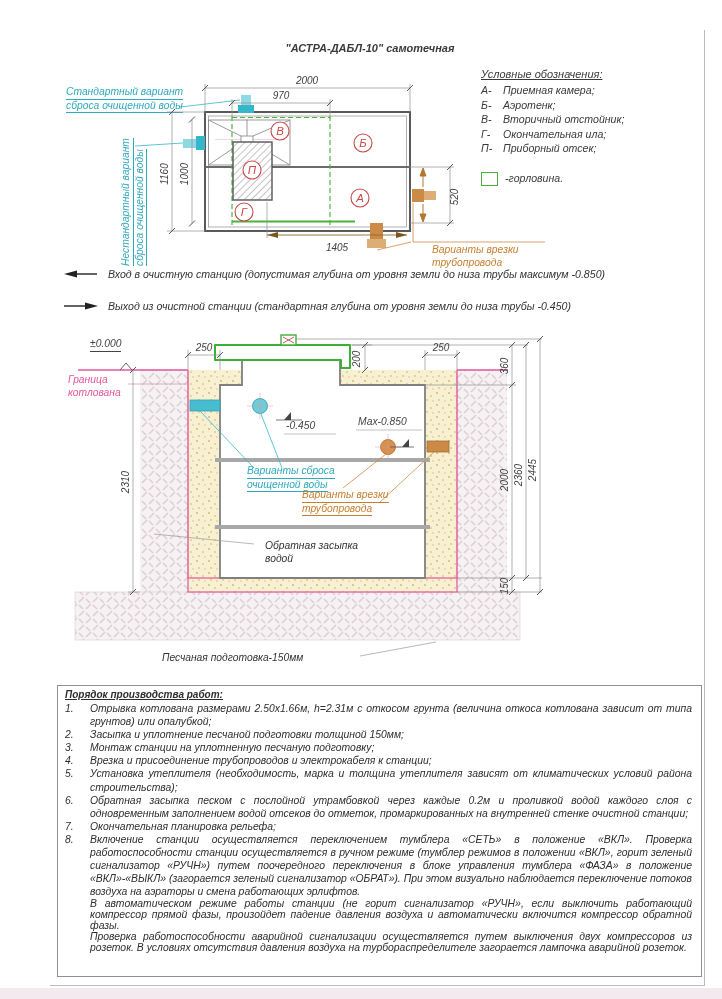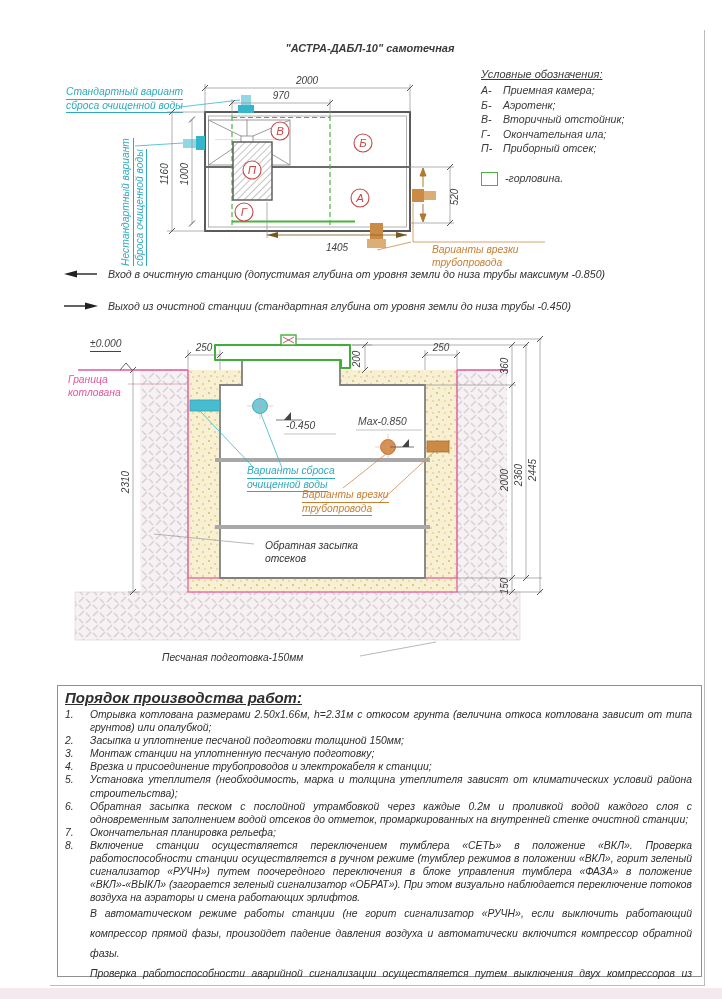--- a/index.html
+++ b/index.html
@@ -24,25 +24,25 @@
   .or{color:#c77e2f;}
   .mg{color:#e2579b;}
   .blk{color:#333;}
   #nonstd-label{left:120px;top:266px;width:132px;transform:rotate(-90deg);transform-origin:0 0;}
   
   .note-row{display:flex;align-items:center;font-size:10.6px;color:#333;}
   .note-row .txt{margin-left:10px;}
   
   #procedure{left:57px;top:685px;width:645px;height:292px;border:1.5px solid #909090;
              box-sizing:border-box;padding:3px 9px 4px 7px;background:#fff;}
-  #procedure .p-title{font-size:15px;font-weight:bold;text-decoration:underline;margin-bottom:2px;color:#2e2e2e;}
+  #procedure .p-title{font-size:10px;font-weight:bold;text-decoration:underline;margin-bottom:2px;color:#2e2e2e;}
   .p-item{display:flex;font-size:10.4px;line-height:13.1px;color:#2e2e2e;}
   .p-num{width:25px;flex:none;}
   .p-txt{flex:1;text-align:justify;}
-  .p-par{margin-left:25px;font-size:10.4px;line-height:20px;color:#2e2e2e;text-align:justify;}
+  .p-par{margin-left:25px;font-size:10.4px;line-height:11px;color:#2e2e2e;text-align:justify;}
   
   .dim{font:italic 10px "Liberation Sans",sans-serif;fill:#3f3f3f;}
   .letter{font:italic 11.5px "Liberation Sans",sans-serif;fill:#c84848;}
   
   #frame-right{left:704px;top:30px;width:1px;height:956px;background:#bcbcbc;}
   #frame-bottom{left:50px;top:985px;width:655px;height:1px;background:#bcbcbc;}
   #bottom-strip{left:0;top:988px;width:722px;height:11px;background:#f4e9ee;}
 </style>
 </head>
 <body>
@@ -371,21 +371,21 @@
   <div class="abs lbl cy" style="left:247px;top:465px;">
     <span class="ul">Варианты сброса</span><br>
     <span class="ul">очищенной воды</span>
   </div>
   <div class="abs lbl or" style="left:302px;top:489px;">
     <span class="ul">Варианты врезки</span><br>
     <span class="ul">трубопровода</span>
   </div>
   <div class="abs lbl blk" style="left:265px;top:540px;">
     <span>Обратная засыпка</span><br>
-    <span>отсеков</span>
+    <span>водой</span>
   </div>
   <div class="abs lbl blk" style="left:162px;top:652px;">
     <span>Песчаная подготовка-150мм</span>
   </div>
 
   <div class="abs" id="procedure">
     <div class="p-title">Порядок производства работ:</div>
     <div class="p-item">
       <span class="p-num">1.</span>
       <span class="p-txt">Отрывка котлована размерами 2.50х1.66м, h=2.31м с откосом грунта (величина откоса котлована зависит от типа грунтов) или опалубкой;</span>
@@ -412,19 +412,19 @@
       </div>
     <div class="p-item">
       <span class="p-num">7.</span>
       <span class="p-txt">Окончательная планировка рельефа;</span>
       </div>
     <div class="p-item">
       <span class="p-num">8.</span>
       <span class="p-txt">Включение станции осуществляется переключением тумблера «СЕТЬ» в положение «ВКЛ». Проверка работоспособности станции осуществляется в ручном режиме (тумблер режимов в положении «ВКЛ», горит зеленый сигнализатор «РУЧН») путем поочередного переключения в блоке управления тумблера «ФАЗА»  в положение «ВКЛ»-«ВЫКЛ» (загорается зеленый сигнализатор «ОБРАТ»).  При этом визуально наблюдается переключение потоков воздуха на аэраторы и смена работающих эрлифтов.</span>
       </div>
     <div class="p-par">В автоматическом режиме работы станции (не горит сигнализатор «РУЧН», если выключить работающий компрессор прямой фазы, произойдет падение давления воздуха и автоматически включится компрессор обратной фазы.</div>
-    <div class="p-par">Проверка работоспособности аварийной сигнализации осуществляется путем выключения двух компрессоров из розеток. В условиях  отсутствия давления воздуха на турбораспределителе загорается воздуха аварийной ситуации.</div>
+    <div class="p-par">Проверка работоспособности аварийной сигнализации осуществляется путем выключения двух компрессоров из розеток. В условиях  отсутствия давления воздуха на турбораспределителе загорается лампочка аварийной розеток.</div>
   </div>
 
   <div class="abs" id="frame-right"></div>
   <div class="abs" id="frame-bottom"></div>
   <div class="abs" id="bottom-strip"></div>
 </div>
 
 </body></html>

